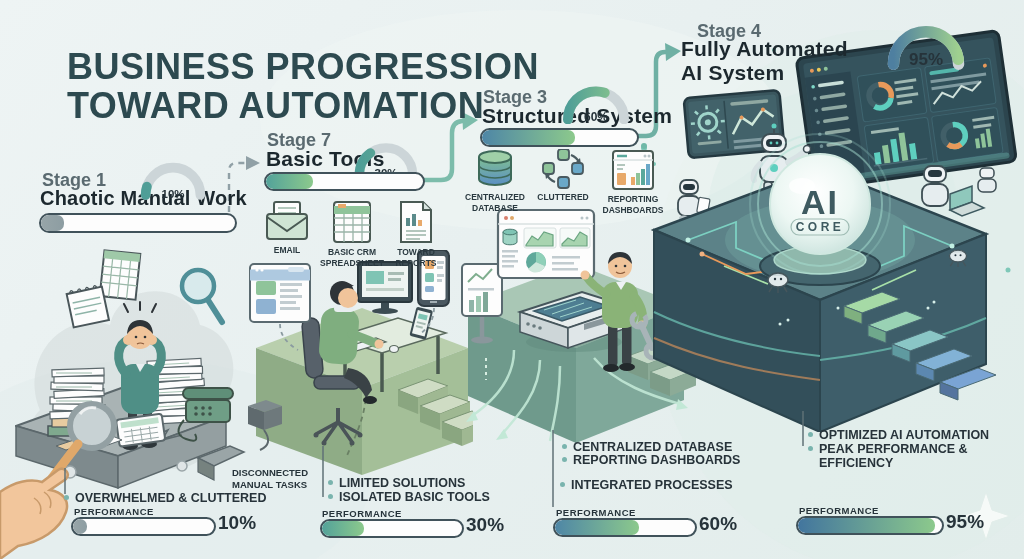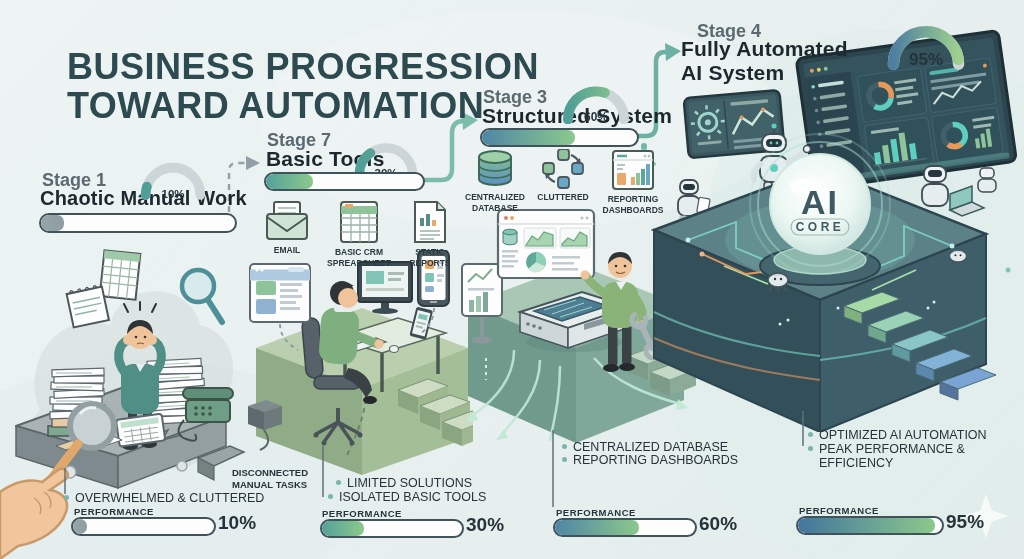--- a/index.html
+++ b/index.html
@@ -16,21 +16,21 @@
   .gauge svg{display:block;width:100%;height:100%}
   .gauge-track{fill:none;stroke:#ccd5d8;stroke-width:13;stroke-linecap:round}
   .gauge-fill{fill:none;stroke-width:13;stroke-linecap:round}
   .gauge-pct{position:absolute;left:0;right:0;bottom:0;text-align:center;font-weight:800;color:#26333a}
   .pill{position:absolute;z-index:3;background:#fdfdfd;border:2.5px solid #40525a;border-radius:10px;overflow:hidden}
   .pill i{display:block;height:100%;border-radius:7px}
   .f-gray{background:linear-gradient(90deg,#97a5a8,#8d9da2)}
   .f-teal{background:linear-gradient(90deg,#53a29a,#8cc98c)}
   .f-blue{background:linear-gradient(90deg,#4e86a6,#8cc98c)}
   .f-deep{background:linear-gradient(90deg,#42759e,#8cc98c)}
-  .bullet{position:absolute;z-index:3;display:flex;align-items:flex-start;gap:6px;font-size:12.5px;font-weight:400;color:#27333a;line-height:1.1}
+  .bullet{position:absolute;z-index:3;display:flex;align-items:flex-start;gap:6px;font-size:12.5px;font-weight:700;color:#27333a;line-height:1.1}
   .bullet .dot{flex:none;width:5px;height:5px;border-radius:50%;background:#7ab4ae;margin-top:3px}
   .perf-label{position:absolute;z-index:3;font-size:9.5px;font-weight:800;color:#26333a;letter-spacing:.5px}
   .pct-big{position:absolute;z-index:3;font-size:19px;font-weight:800;color:#26333a}
   .caption{position:absolute;z-index:3;font-size:9.5px;font-weight:800;color:#26333a;line-height:1.3}
   .tools-row{position:absolute;z-index:3;display:flex;align-items:flex-start}
   .tool{display:flex;flex-direction:column;align-items:center}
   .tool svg{display:block}
   .tool-label{margin-top:3px;font-size:8.5px;font-weight:800;color:#2a3940;text-align:center;line-height:1.25}
 </style>
 </head>
@@ -652,21 +652,21 @@
             <stop offset="0%" stop-color="#4e7fa0"></stop>
             <stop offset="100%" stop-color="#9fd08f"></stop>
           </linearGradient>
         </defs>
       <path class="gauge-track" d="M13,52 A37,37 0 0 1 87,52"></path>
       <path class="gauge-fill" stroke="url(#gg4)" d="M13,52 A37,37 0 0 1 87,52" style="stroke-dasharray: 110.443, 121.255;"></path>
     </svg>
     <span class="gauge-pct" style="font-size:17px">95%</span>
   </div>
 
-  <div class="tools-row" style="left:258px;top:200px;gap:7px">
+  <div class="tools-row" style="left:258px;top:200px;">
     <div class="tool" style="width:58px">
       <svg width="44" height="42" viewBox="0 0 44 42">
         <rect x="9" y="2" width="26" height="20" rx="2" fill="#fdfdfd" stroke="#4a5a54" stroke-width="2"></rect>
         <path d="M13,8 H31 M13,13 H31 M13,18 H27" stroke="#9ab8a8" stroke-width="1.5"></path>
         <rect x="2" y="14" width="40" height="25" rx="3" fill="#cfe4d4" stroke="#4a5a54" stroke-width="2"></rect>
         <path d="M2,17 L22,31 L42,17" stroke="#4a5a54" stroke-width="2" fill="none"></path>
       </svg>
       <span class="tool-label">EMAIL</span>
     </div>
     <div class="tool" style="width:72px">
@@ -680,21 +680,21 @@
     </div>
     <div class="tool" style="width:56px">
       <svg width="38" height="44" viewBox="0 0 38 44">
         <path d="M4,2 H26 L34,10 V42 H4 Z" fill="#fdfdfd" stroke="#4a5a54" stroke-width="2"></path>
         <path d="M26,2 L26,10 L34,10" fill="#d8e4e0" stroke="#4a5a54" stroke-width="2"></path>
         <rect x="9" y="18" width="4" height="8" fill="#5a8a8a"></rect>
         <rect x="15" y="14" width="4" height="12" fill="#5a8a8a"></rect>
         <rect x="21" y="20" width="4" height="6" fill="#e8a96a"></rect>
         <path d="M9,31 H29 M9,35 H29 M9,39 H23" stroke="#9ab4a8" stroke-width="1.5"></path>
       </svg>
-      <span class="tool-label">STATIC REPORTS</span>
+      <span class="tool-label">TOWARD REPORTS</span>
     </div>
   </div>
 
   <div class="tools-row" style="left:462px;top:149px;gap:4px">
     <div class="tool" style="width:66px">
       <svg width="40" height="40" viewBox="0 0 40 40">
         <defs>
             <linearGradient id="dbg" x1="0" y1="0" x2="0" y2="1">
               <stop offset="0%" stop-color="#7fbf92"></stop>
               <stop offset="100%" stop-color="#5b8fc4"></stop>
@@ -741,21 +741,21 @@
   <div class="bullet" style="left:64px;top:492px">
       <span class="dot"></span>
       <span>OVERWHELMED &amp; CLUTTERED</span>
     </div>
   <div class="perf-label" style="left:74px;top:506px">PERFORMANCE</div>
   <div class="pill" style="left:71px;top:517px;width:141px;height:15px">
       <i class="f-gray" style="width: 10%;"></i>
     </div>
   <div class="pct-big" style="left:218px;top:512px">10%</div>
 
-  <div class="bullet" style="left:336px;top:477px">
+  <div class="bullet" style="left:328px;top:477px">
       <span class="dot"></span>
       <span>LIMITED SOLUTIONS</span>
     </div>
   <div class="bullet" style="left:328px;top:491px">
       <span class="dot"></span>
       <span>ISOLATED BASIC TOOLS</span>
     </div>
   <div class="perf-label" style="left:322px;top:508px">PERFORMANCE</div>
   <div class="pill" style="left:320px;top:519px;width:140px;height:15px">
       <i class="f-teal" style="width: 30%;"></i>
@@ -763,20 +763,24 @@
   <div class="pct-big" style="left:466px;top:514px">30%</div>
 
   <div class="bullet" style="left:562px;top:441px">
       <span class="dot"></span>
       <span>CENTRALIZED DATABASE</span>
     </div>
   <div class="bullet" style="left:562px;top:454px">
       <span class="dot"></span>
       <span>REPORTING DASHBOARDS</span>
     </div>
+  <div class="bullet" style="left:560px;top:479px">
+      <span class="dot"></span>
+      <span>INTEGRATED PROCESSES</span>
+    </div>
   <div class="perf-label" style="left:556px;top:507px">PERFORMANCE</div>
   <div class="pill" style="left:553px;top:518px;width:140px;height:15px">
       <i class="f-blue" style="width: 60%;"></i>
     </div>
   <div class="pct-big" style="left:699px;top:513px">60%</div>
 
   <div class="bullet" style="left:808px;top:429px">
       <span class="dot"></span>
       <span>OPTIMIZED AI AUTOMATION</span>
     </div>

